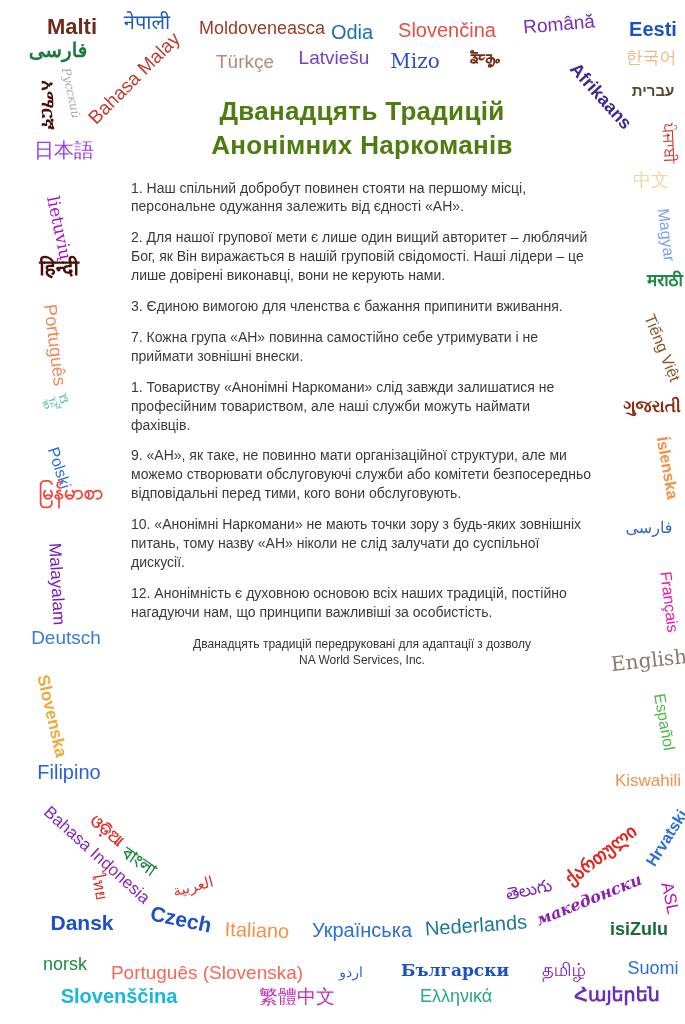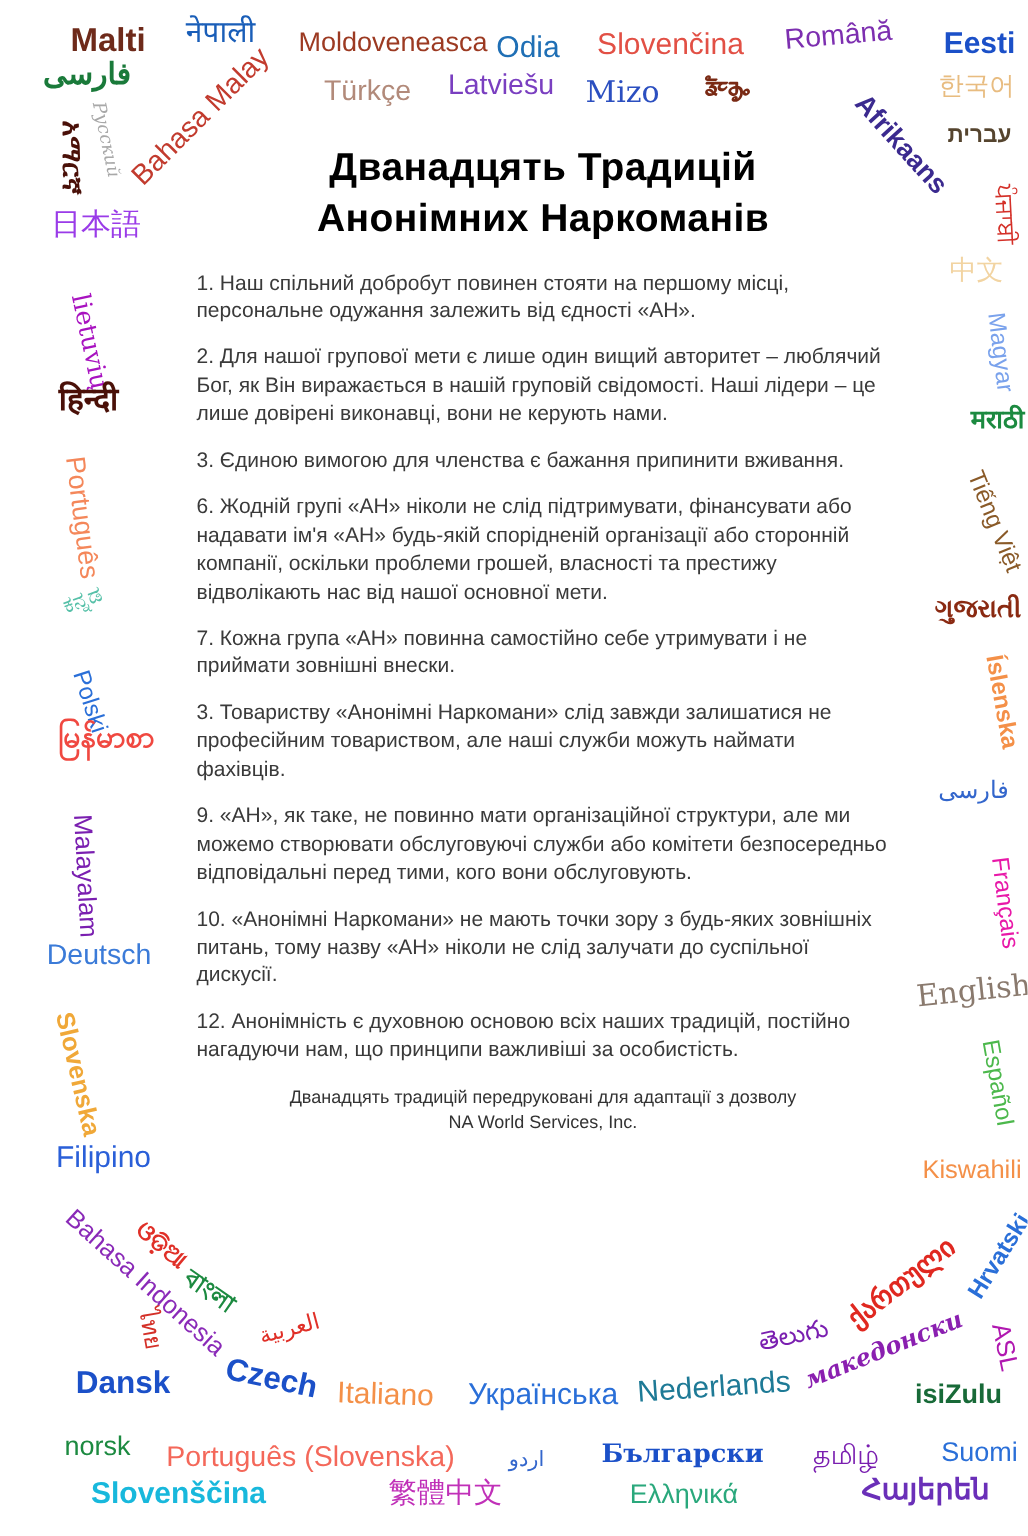--- a/index.html
+++ b/index.html
@@ -24,21 +24,21 @@
     position:absolute;
     left:112px;top:95px;width:462px;
     color:#3a3a3a;
   }
   .page-title{
     margin:0 0 16px 0;
     text-align:center;
     font-size:26px;
     line-height:1.3;
     font-weight:700;
-    color:#000000;
+    color:#4d7c0f;
     letter-spacing:.3px;
   }
   .tradition{
     margin:0 0 12px 0;
     font-size:14px;
     line-height:1.35;
     font-weight:400;
     color:#3a3a3a;
   }
   .footer-note{
@@ -124,23 +124,22 @@
       <span class="lang" style="left: 598px; top: 994px; color: rgb(106, 47, 184); font-size: 19px; font-weight: 700; font-family: &quot;Liberation Sans&quot;, sans-serif; transform: translate(-50%, -50%) rotate(0deg);">Հայերեն</span>
     </div>
 
   <main class="content">
     <h1 class="page-title"><span>Дванадцять Традицій</span><br><span>Анонімних Наркоманів</span></h1>
 
     <div>
         <p class="tradition">1. Наш спільний добробут повинен стояти на першому місці, персональне одужання залежить від єдності «АН».</p>
         <p class="tradition">2. Для нашої групової мети є лише один вищий авторитет – люблячий Бог, як Він виражається в нашій груповій свідомості. Наші лідери – це лише довірені виконавці, вони не керують нами.</p>
         <p class="tradition">3. Єдиною вимогою для членства є бажання припинити вживання.</p>
-        <p class="tradition">6. Жодній групі «АН» ніколи не слід підтримувати, фінансувати або надавати ім'я «АН» будь-якій спорідненій організації або сторонній компанії, оскільки проблеми грошей, власності та престижу відволікають нас від нашої основної мети.</p>
         <p class="tradition">7. Кожна група «АН» повинна самостійно себе утримувати і не приймати зовнішні внески.</p>
-        <p class="tradition">3. Товариству «Анонімні Наркомани» слід завжди залишатися не професійним товариством, але наші служби можуть наймати фахівців.</p>
+        <p class="tradition">1. Товариству «Анонімні Наркомани» слід завжди залишатися не професійним товариством, але наші служби можуть наймати фахівців.</p>
         <p class="tradition">9. «АН», як таке, не повинно мати організаційної структури, але ми можемо створювати обслуговуючі служби або комітети безпосередньо відповідальні перед тими, кого вони обслуговують.</p>
         <p class="tradition">10. «Анонімні Наркомани» не мають точки зору з будь-яких зовнішніх питань, тому назву «АН» ніколи не слід залучати до суспільної дискусії.</p>
         <p class="tradition">12. Анонімність є духовною основою всіх наших традицій, постійно нагадуючи нам, що принципи важливіші за особистість.</p>
       </div>
 
     <div class="footer-note">
       <div>Дванадцять традицій передруковані для адаптації з дозволу</div>
       <div>NA World Services, Inc.</div>
     </div>
   </main>

